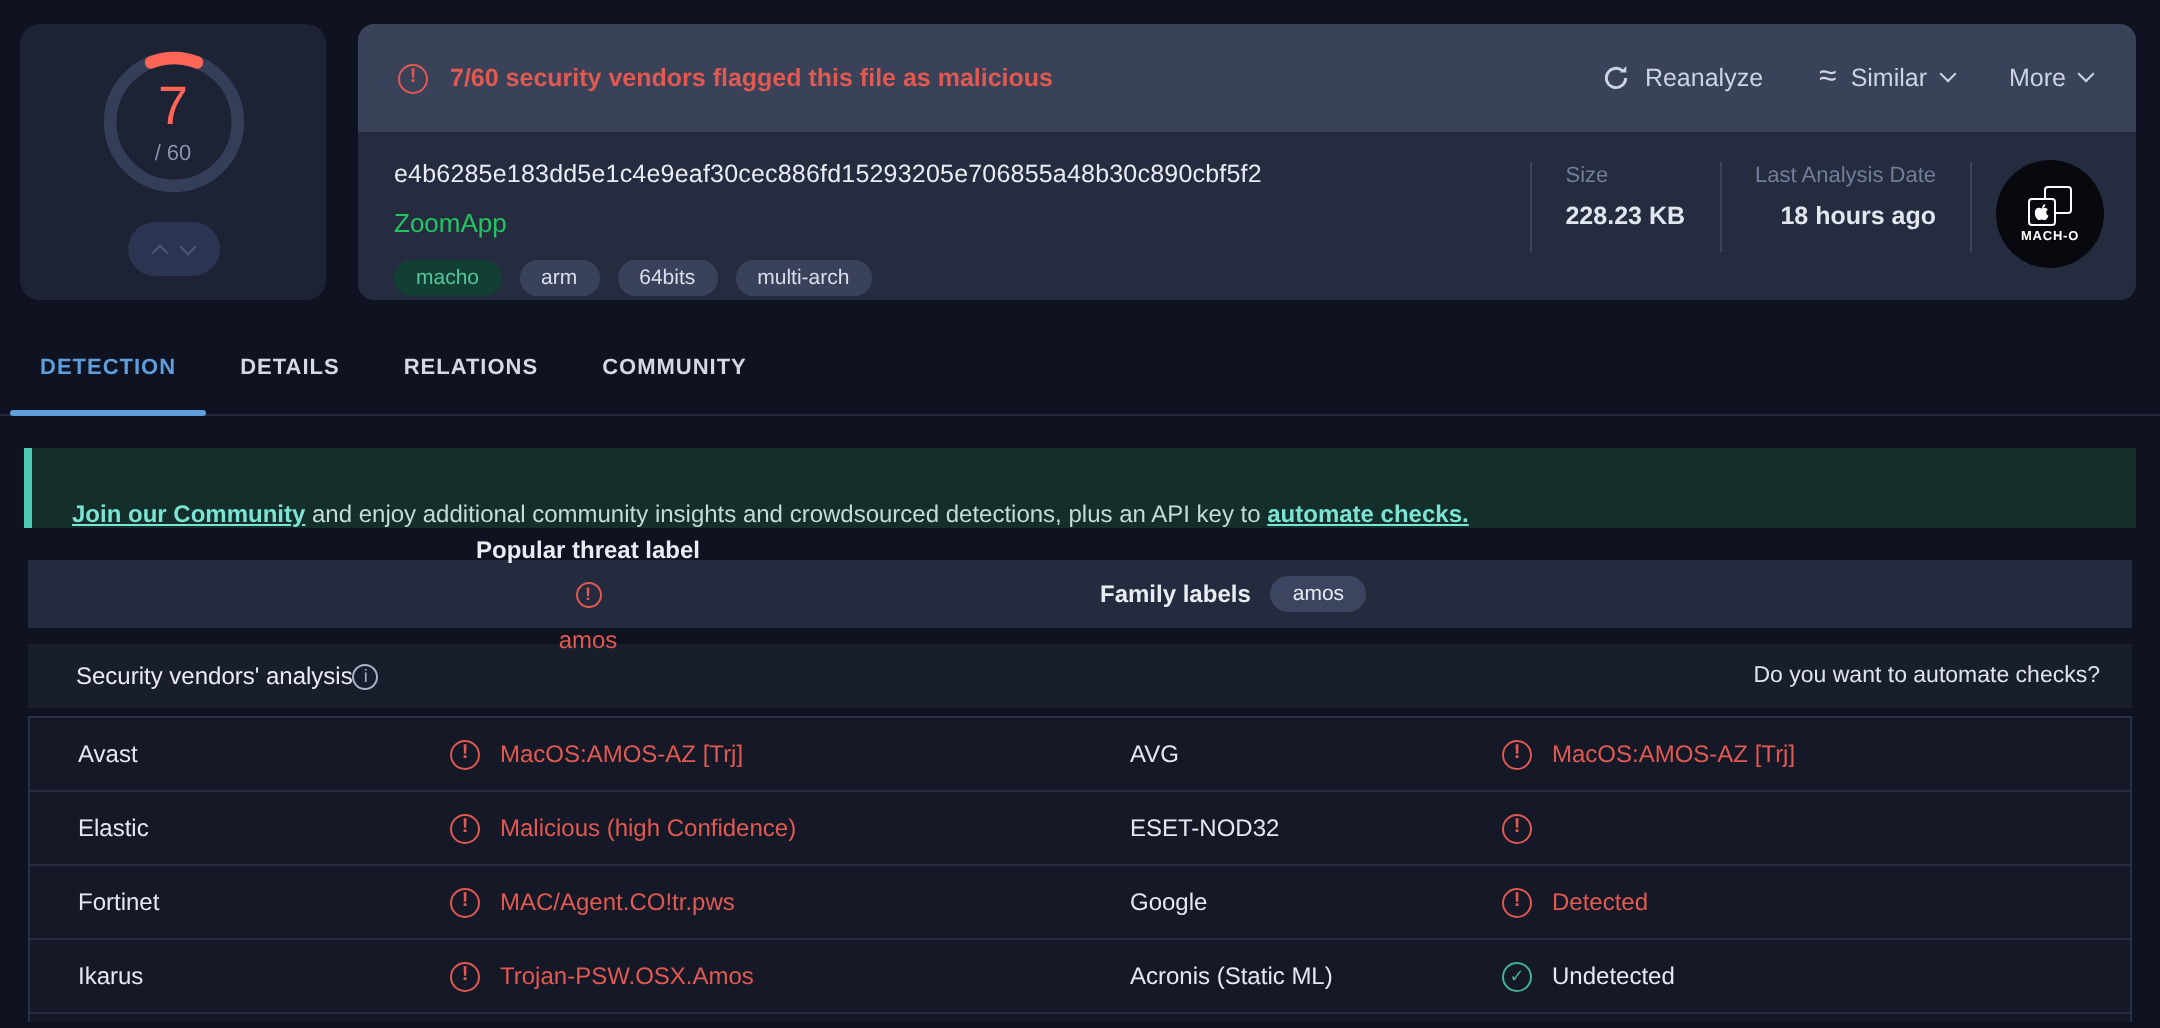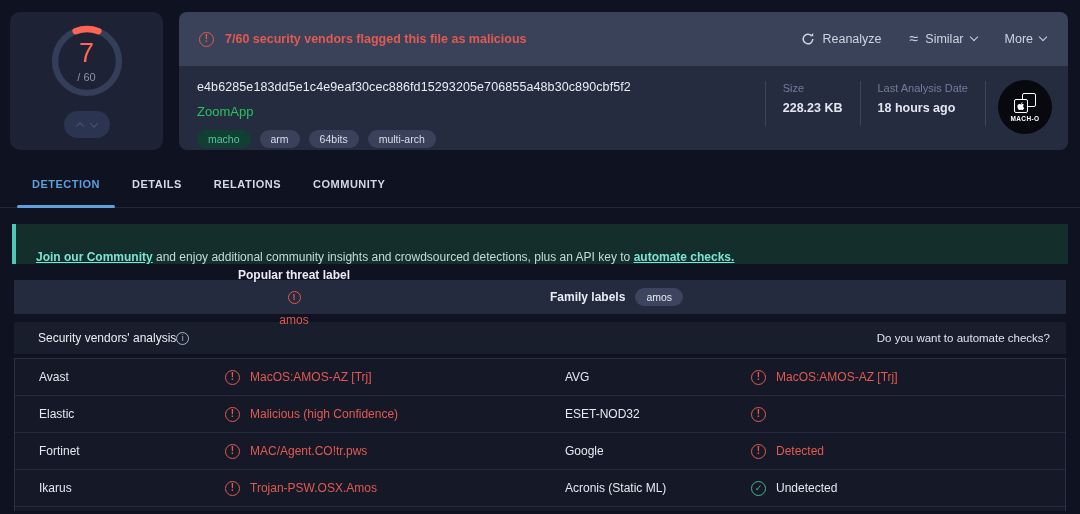--- a/index.html
+++ b/index.html
@@ -42,33 +42,33 @@
   .file-hash { color:#e9ecf3; font-size:12.5px; letter-spacing:.1px; }
   .file-name { color:#22c55e; font-size:13px; margin-top:10px; }
   .file-tags { display:flex; gap:9px; margin-top:11px; }
   .tag { background:#3a415a; color:#d9deea; font-size:10.5px; padding:3px 11px; border-radius:10px; cursor:pointer; }
   .tag.green { background:#123f33; color:#56c49d; }
 
   .file-right { display:flex; align-items:flex-start; }
   .vdiv { width:1px; background:#3d455e; height:45px; margin-top:1px; }
   .meta-col { padding:2px 17px 0; }
   .meta-label { color:#717d99; font-size:11px; }
-  .meta-value { color:#e2e6ef; font-size:12.5px; font-weight:bold; margin-top:7px; }
+  .meta-value { color:#e2e6ef; font-size:12.5px; font-weight:bold; margin-top:7px;text-align:right; }
   .macho-badge {
     width:54px; height:54px; background:#07090f; border-radius:50%;
     display:flex; flex-direction:column; align-items:center; justify-content:center; gap:2px; margin-left:12px;
   }
   .macho-squares { position:relative; width:22px; height:20px; }
   .sq { position:absolute; width:14px; height:14px; border:1.6px solid #fff; border-radius:2px; background:#07090f; }
   .sq.back { right:0; top:0; }
   .sq.front { left:0; bottom:0; display:flex; align-items:center; justify-content:center; }
   .macho-label { color:#fff; font-size:6.5px; font-weight:bold; letter-spacing:.4px; }
 
   
-  .tabs { display:flex; gap:32px; padding-left:32px; margin-top:24px; border-bottom:1px solid #232938; height:34px; }
+  .tabs { display:flex; gap:32px; padding-left:20px; margin-top:24px; border-bottom:1px solid #232938; height:34px; }
   .tab { color:#d4d9e5; font-size:11px; font-weight:bold; letter-spacing:.5px; position:relative; cursor:pointer; padding-top:4px; }
   .tab.active { color:#5f9fdc; }
   .tab.active::after { content:""; position:absolute; left:-15px; right:-15px; bottom:-1px; height:3px; background:#5f9fdc; border-radius:2px; }
 
   
   .banner {
     margin:16px 12px 0; background:#142e2b; border-left:4px solid #4fc7b5;
     height:40px; display:flex; align-items:flex-end; padding:0 20px;
     font-size:12px; color:#c2dcd7;
   }

